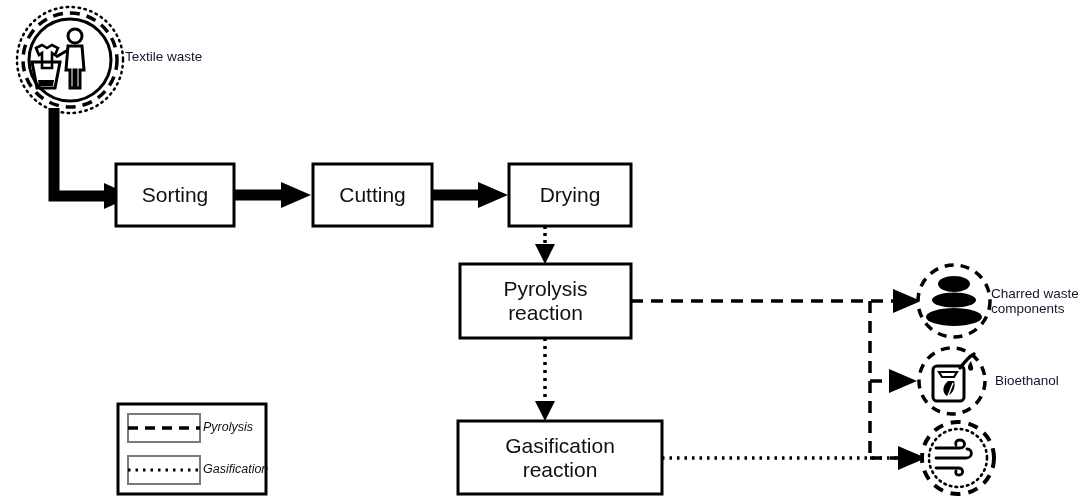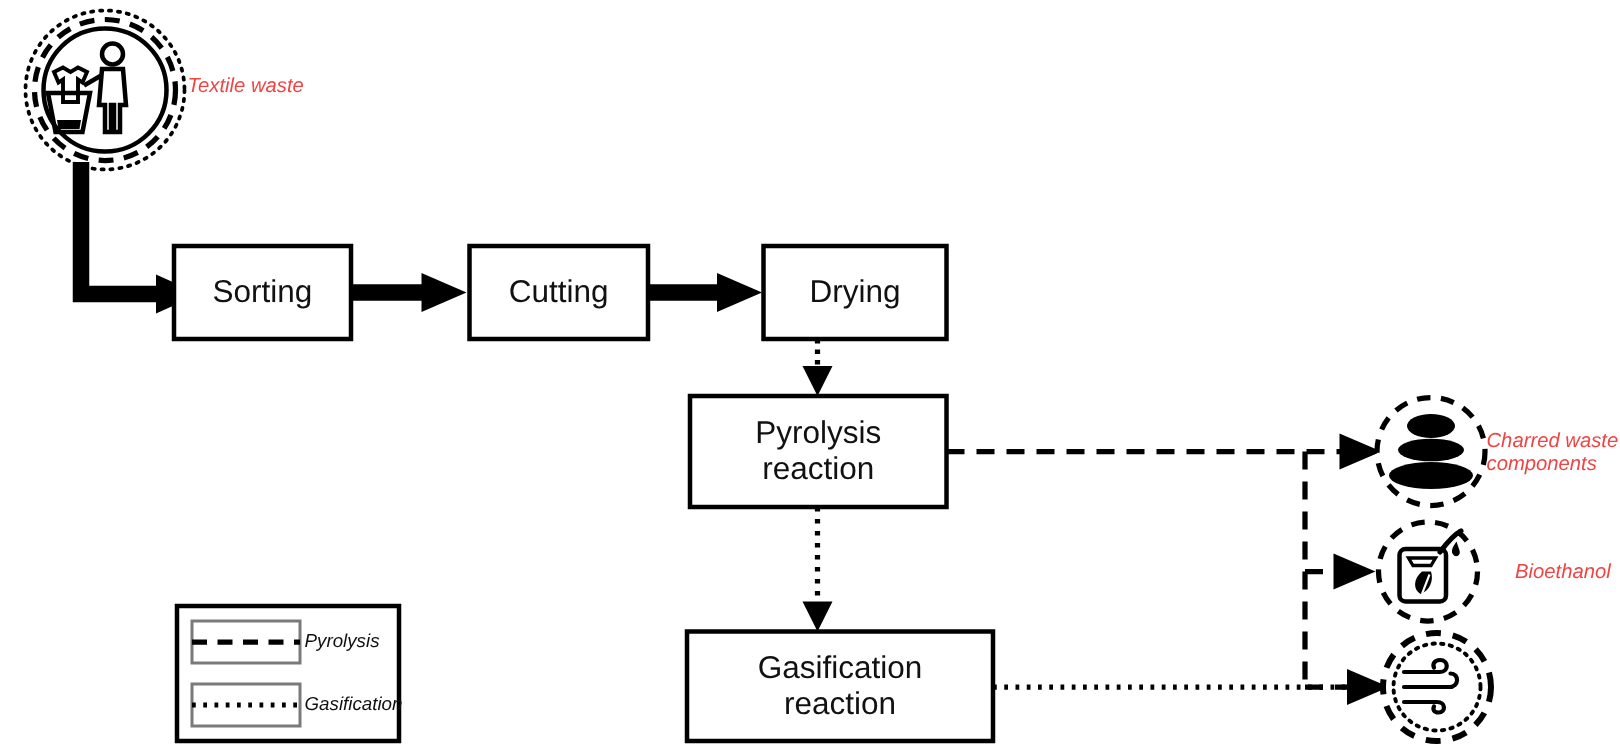--- a/index.html
+++ b/index.html
@@ -1,20 +1,20 @@
 <!DOCTYPE html>
 <html><head>
 <meta charset="utf-8">
 <style>
   html,body{margin:0;padding:0;background:#ffffff;}
   body{width:1080px;height:500px;overflow:hidden;
        font-family:"Liberation Sans","DejaVu Sans",sans-serif;color:#000;}
   #stage{position:relative;width:1080px;height:500px;background:#fff;}
   #canvas{position:absolute;left:0;top:0;width:1080px;height:500px;}
-  .lbl{position:absolute;font-style:italic;font-size:13.5px;line-height:15px;color:#ef4444;white-space:pre-line;}
+  .lbl{position:absolute;font-size:13.5px;line-height:15px;color:#0f172a;white-space:pre-line;}
   .boxtext{position:absolute;display:flex;align-items:center;justify-content:center;
            text-align:center;font-size:21px;line-height:24px;color:#111;}
   .legtext{position:absolute;font-style:italic;font-size:12.5px;color:#111;}
 </style>
 </head>
 <body>
 
 <div id="stage">
 
   <svg id="canvas" viewBox="0 0 1080 500">
@@ -127,18 +127,18 @@
   <div class="boxtext" style="left:313px;top:164px;width:119px;height:62px;">Cutting</div>
   <div class="boxtext" style="left:509px;top:164px;width:122px;height:62px;">Drying</div>
 
   <div class="boxtext" style="left:460px;top:264px;width:171px;height:74px;white-space:pre-line;">Pyrolysis
 reaction</div>
   <div class="boxtext" style="left:458px;top:421px;width:204px;height:73px;white-space:pre-line;">Gasification
 reaction</div>
 
   <div class="lbl" style="left:991px;top:286px;">Charred waste
 components</div>
-  <div class="lbl" style="left:995px;top:373px;margin-left:15px;">Bioethanol</div>
+  <div class="lbl" style="left:995px;top:373px;">Bioethanol</div>
 
   <div class="legtext" style="left:203px;top:420px;">Pyrolysis</div>
   <div class="legtext" style="left:203px;top:462px;">Gasification</div>
 
 </div>
 
 </body></html>

